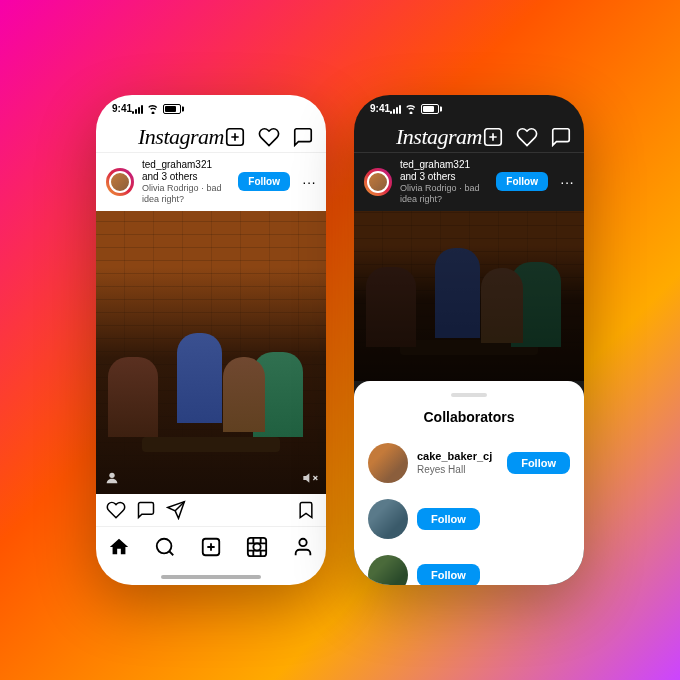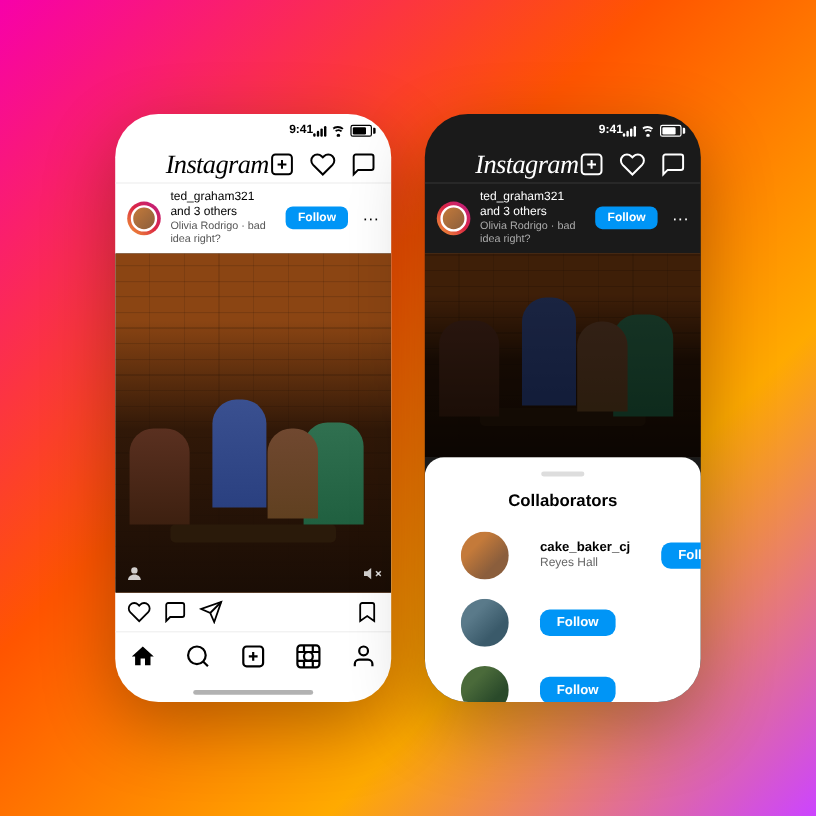--- a/index.html
+++ b/index.html
@@ -29,21 +29,21 @@
       position: relative;
     }
 
     .phone-dark {
       background: #1a1a1a;
     }
 
     
     .status-bar {
       display: flex;
-      justify-content: flex-end;
+      justify-content: flex-start;
       align-items: center;
       padding: 8px 16px 4px;
       font-size: 10px;
       font-weight: 600;
     }
 
     .phone .status-bar { color: #000; }
     .phone-dark .status-bar { color: #fff; }
 
     .status-icons {
@@ -375,21 +375,21 @@
     }
 
     .nav-icon.active {
       color: #000;
     }
 
     
     .bottom-sheet {
       background: #fff;
       border-radius: 16px 16px 0 0;
-      padding: 12px 16px;
+      padding: 12px 0;
       flex-shrink: 0;
     }
 
     .sheet-handle {
       width: 36px;
       height: 4px;
       background: #ddd;
       border-radius: 2px;
       margin: 0 auto 12px;
     }
@@ -399,21 +399,21 @@
       font-size: 14px;
       font-weight: 600;
       color: #000;
       margin-bottom: 10px;
     }
 
     .collaborator-item {
       display: flex;
       align-items: center;
       padding: 8px 14px;
-      gap: 26px;
+      gap: 9px;
     }
 
     .collab-avatar {
       width: 40px;
       height: 40px;
       border-radius: 50%;
       flex-shrink: 0;
       overflow: hidden;
     }
 

